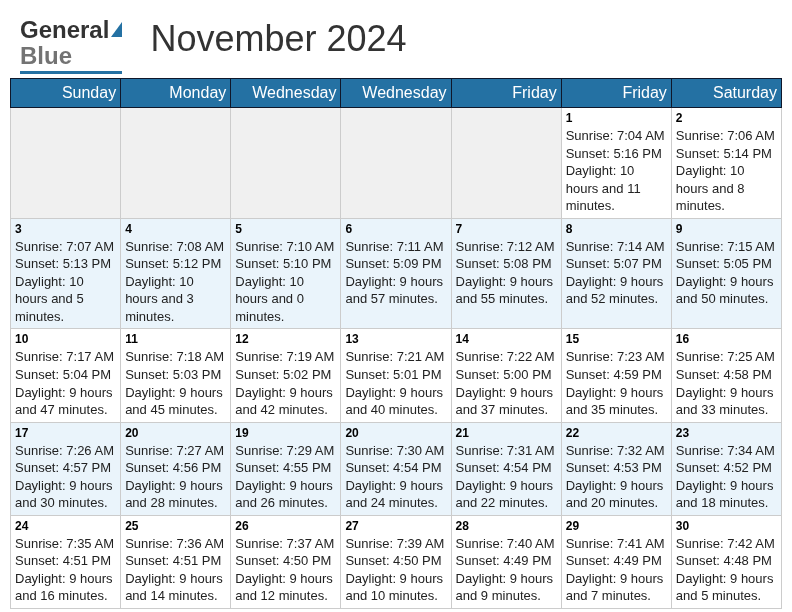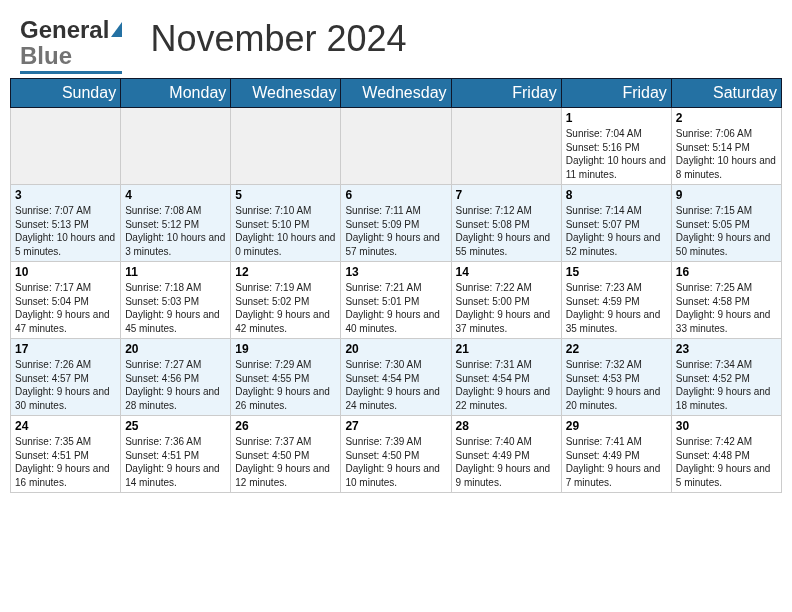--- a/index.html
+++ b/index.html
@@ -61,21 +61,21 @@
     .calendar tr:nth-child(even) td:not(.empty) {
       background: #eaf4fb;
     }
     .day-num {
       font-weight: bold;
       font-size: 12px;
       display: block;
       margin-bottom: 2px;
     }
     .day-info {
-      font-size: 10px;
+      font-size: 13px;
       color: #222;
       line-height: 1.35;
     }
     
     .row-odd td { background: #fff; }
     .row-even td { background: #ddeef7; }
     .row-odd td.empty, .row-even td.empty { background: #f0f0f0; }
   </style>
 </head>
 <body>

